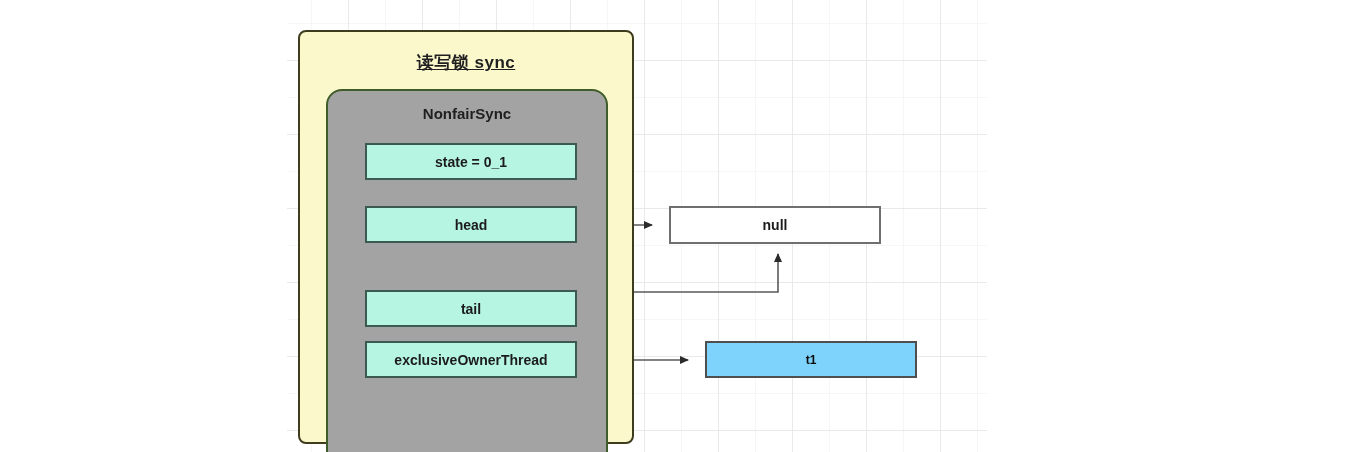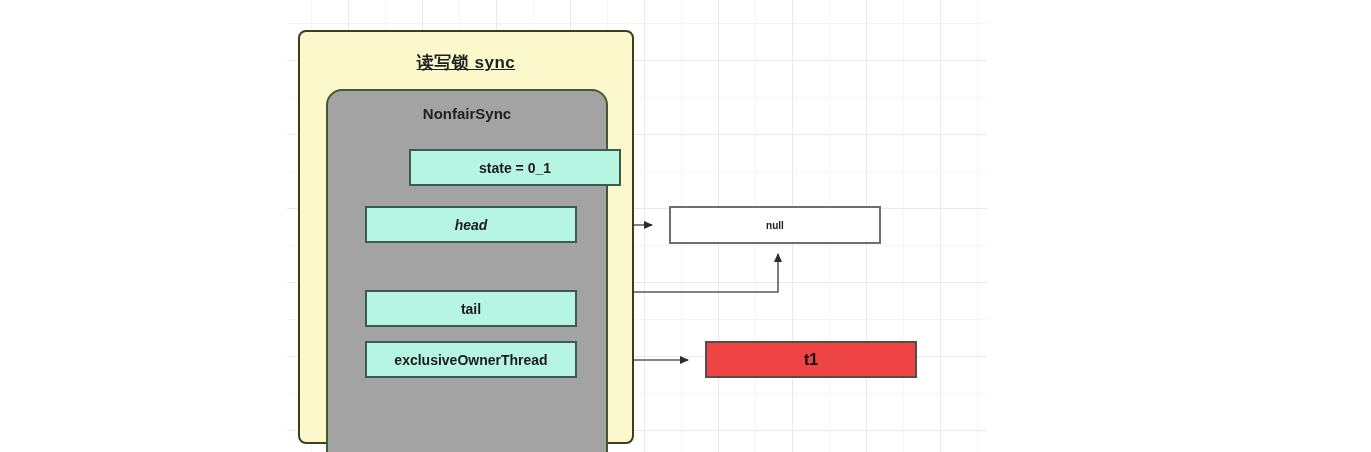--- a/index.html
+++ b/index.html
@@ -87,45 +87,45 @@
   .field-box {
     left: 365px;
     width: 212px;
     height: 37px;
     background: #b7f5e3;
     border: 2px solid #3d5a52;
     font-size: 14px;
     font-weight: bold;
     color: #1b1b1b;
   }
-  #field-state { top: 149px; margin-left: 44px; }
-  #field-head  { top: 206px; font-style: italic; }
+  #field-state { top: 143px; }
+  #field-head  { top: 206px; }
   #field-tail  { top: 274px; margin-top: 16px; }
   #field-owner { top: 341px; }
 
   
   #null-box {
     left: 669px;
     top: 206px;
     width: 212px;
     height: 38px;
     background: #ffffff;
     border: 2px solid #6f6f6f;
-    font-size: 10px;
+    font-size: 14px;
     font-weight: bold;
     color: #1b1b1b;
   }
   #t1-box {
     left: 705px;
     top: 341px;
     width: 212px;
     height: 37px;
-    background: #ef4444;
+    background: #7dd3fc;
     border: 2px solid #4f4f4f;
-    font-size: 16px;
+    font-size: 12px;
     font-weight: bold;
     color: #0b0b0b;
   }
   #connectors {
     position: absolute;
     left: 0;
     top: 0;
     width: 1371px;
     height: 452px;
     pointer-events: none;

